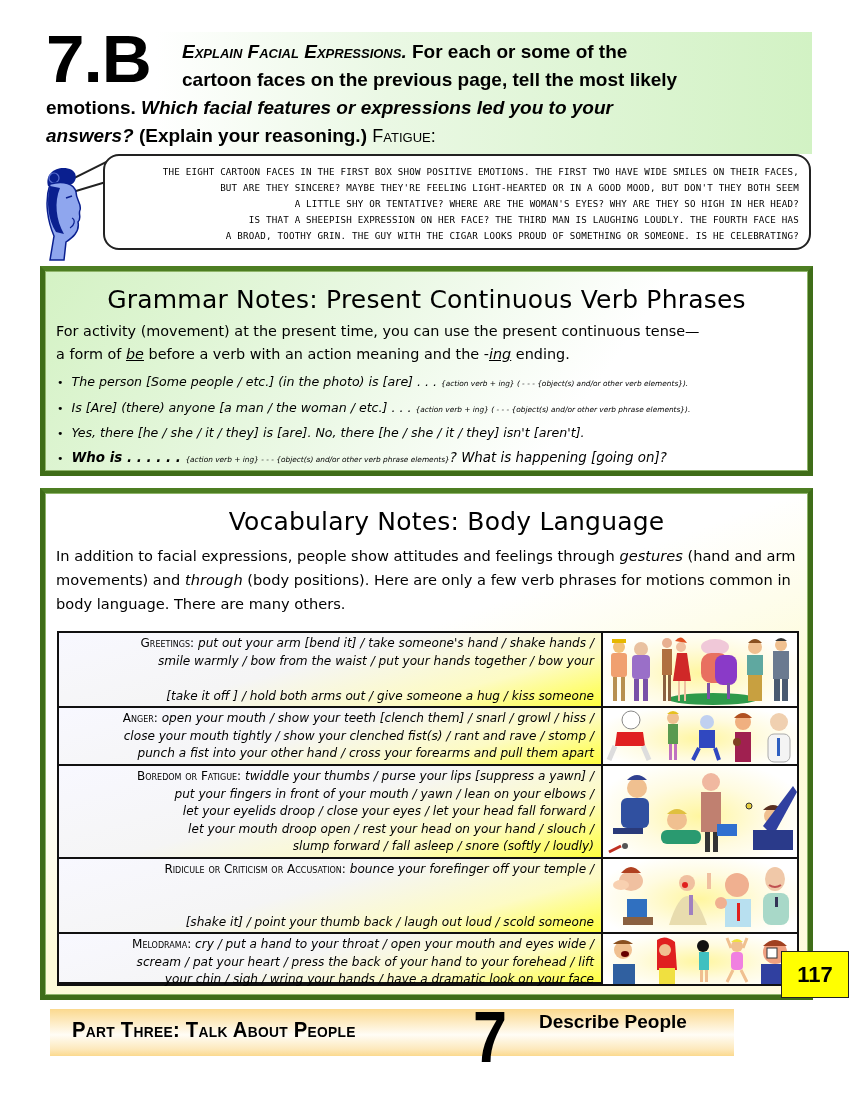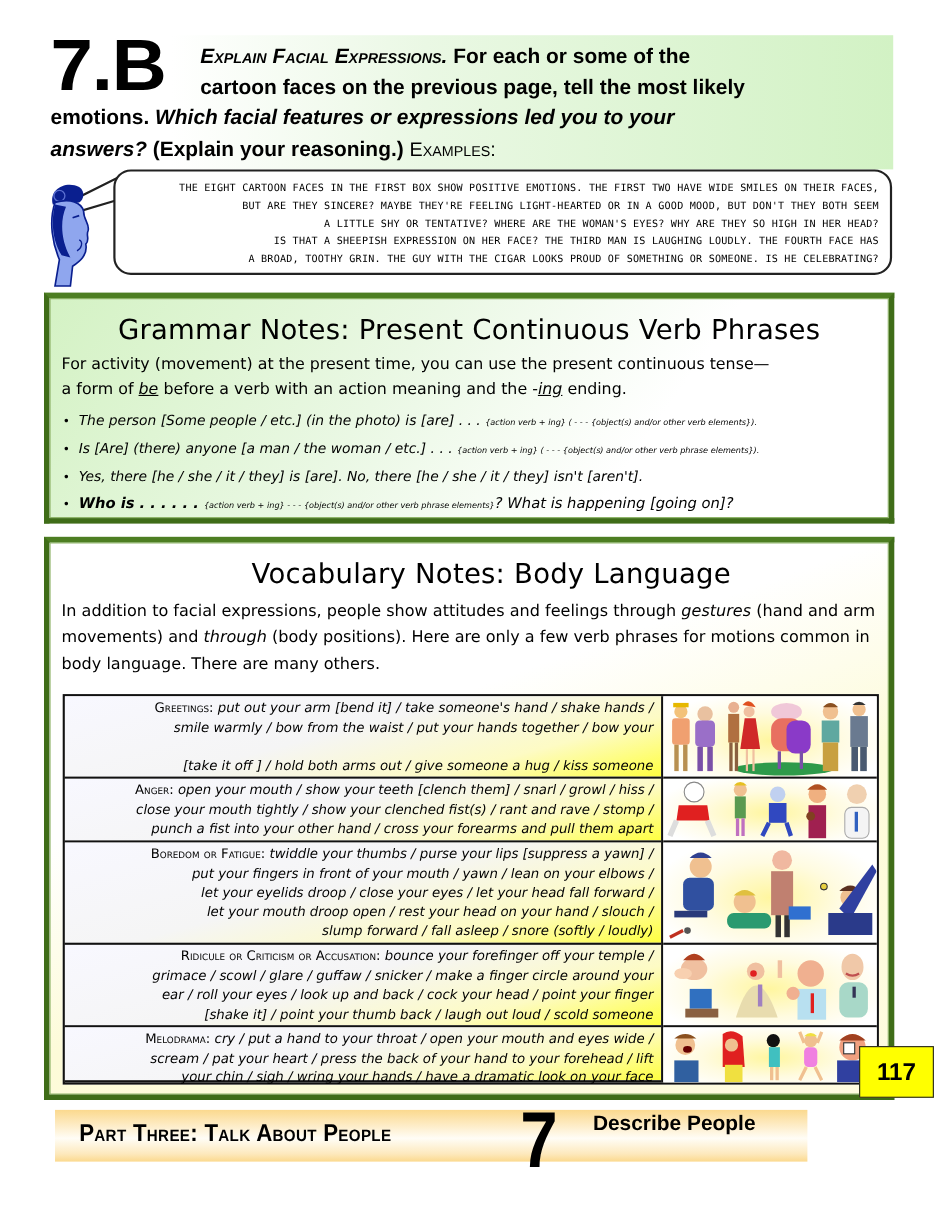--- a/index.html
+++ b/index.html
@@ -118,21 +118,21 @@
   </style>
 </head>
 <body>
 
 <div class="hdr-bg"></div>
 <div class="sec-num">7.B</div>
 <div class="hdr-text">
   <span class="indent"></span><span class="sc it">Explain Facial Expressions.</span><span> For each or some of the</span><br>
   <span class="indent"></span><span>cartoon faces on the previous page, tell the most likely</span><br>
   <span>emotions. </span><span class="it">Which facial features or expressions led you to your</span><br>
-  <span class="it">answers?</span><span> (Explain your reasoning.) </span><span class="ex">Examples:</span>
+  <span class="it">answers?</span><span> (Explain your reasoning.) </span><span class="ex">Fatigue:</span>
 </div>
 
 <svg class="bubble-tail" viewBox="0 0 50 40">
   <polygon points="0,24 44,2 44,22 4,34" fill="#fff" stroke="#222" stroke-width="2"></polygon>
 </svg>
 <svg class="face" viewBox="0 0 50 100">
   <path d="M6,24 C2,10 18,2 30,8 C36,12 34,20 30,22 Z" fill="#0a1f8f"></path>
   <circle cx="12" cy="16" r="5" fill="none" stroke="#5a6fd0" stroke-width="1.2"></circle>
   <path d="M8,22 C2,40 6,60 12,74 L8,98 L22,98 L24,80 C30,76 38,70 36,60 C40,56 36,52 38,48 C40,42 34,38 34,30 C32,22 22,18 8,22 Z" fill="#8fa6ee" stroke="#0a1f8f" stroke-width="1.5"></path>
   <path d="M8,24 C4,40 6,58 14,70 L22,72 C14,58 12,40 18,26 Z" fill="#0a1f8f"></path>
@@ -186,22 +186,22 @@
       <span class="cat">Boredom or Fatigue:</span>
       <span>twiddle your thumbs / purse your lips [suppress a yawn] /</span><br>
       <span>put your fingers in front of your mouth / yawn / lean on your elbows /</span><br>
       <span>let your eyelids droop / close your eyes / let your head fall forward /</span><br>
       <span>let your mouth droop open / rest your head on your hand / slouch /</span><br>
       <span>slump forward / fall asleep / snore (softly / loudly)</span>
     </div>
     <div class="vrow" style="top:226px; height:75px;">
       <span class="cat">Ridicule or Criticism or Accusation:</span>
       <span>bounce your forefinger off your temple /</span><br>
-      <span>grimace / scowl  / glare / guffaw / snicker / make a finger circle around your</span><br>
-      <span>ear / roll your eyes / look up and back / cock your head / point  your finger</span><br>
+      <br>
+      <br>
       <span>[shake it] / point your thumb back / laugh out loud / scold someone</span>
     </div>
     <div class="vrow" style="top:301px; height:50px;">
       <span class="cat">Melodrama:</span>
       <span>cry / put a hand to your throat / open your mouth and eyes wide /</span><br>
       <span>scream / pat your heart / press the back of your hand to your forehead / lift</span><br>
       <span>your chin / sigh / wring your hands / have a dramatic look on your face</span>
     </div>
 
     <div class="vsep"></div>

